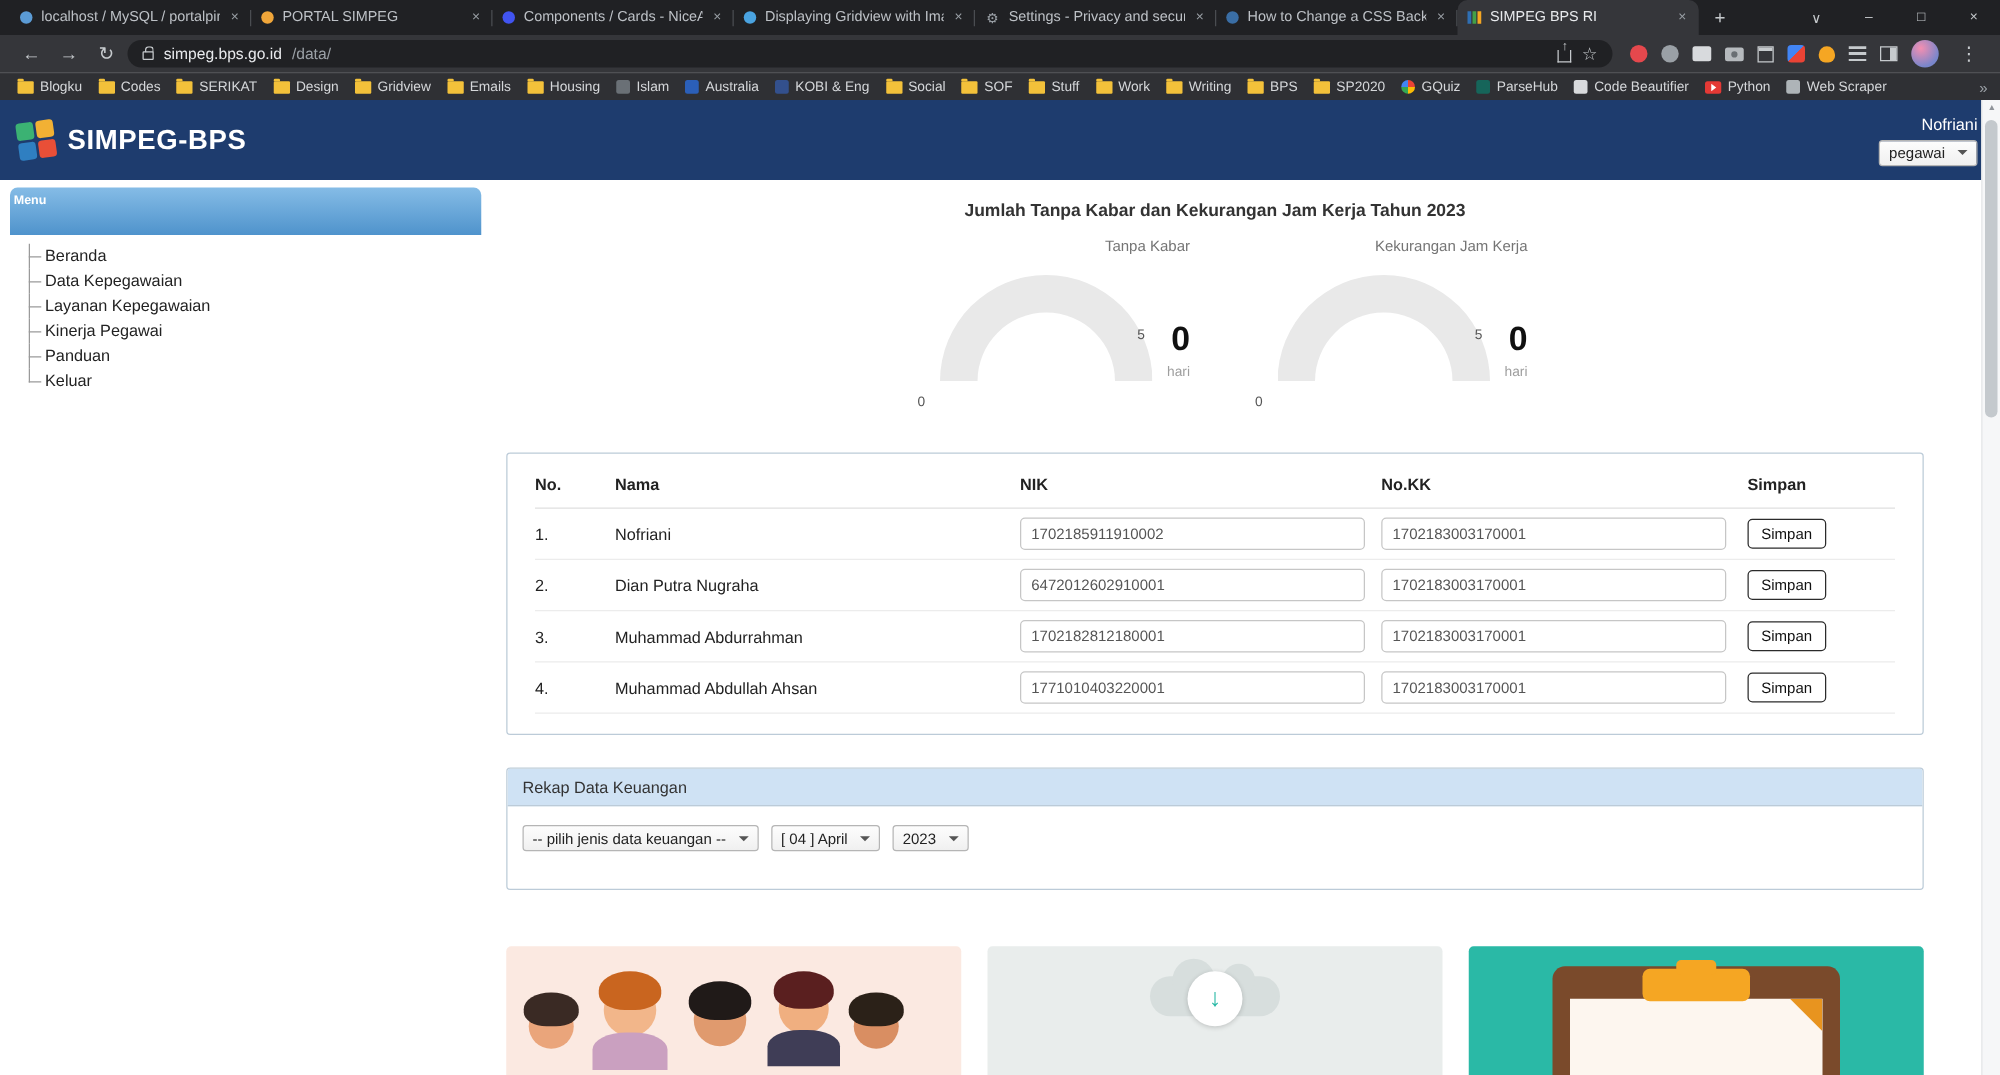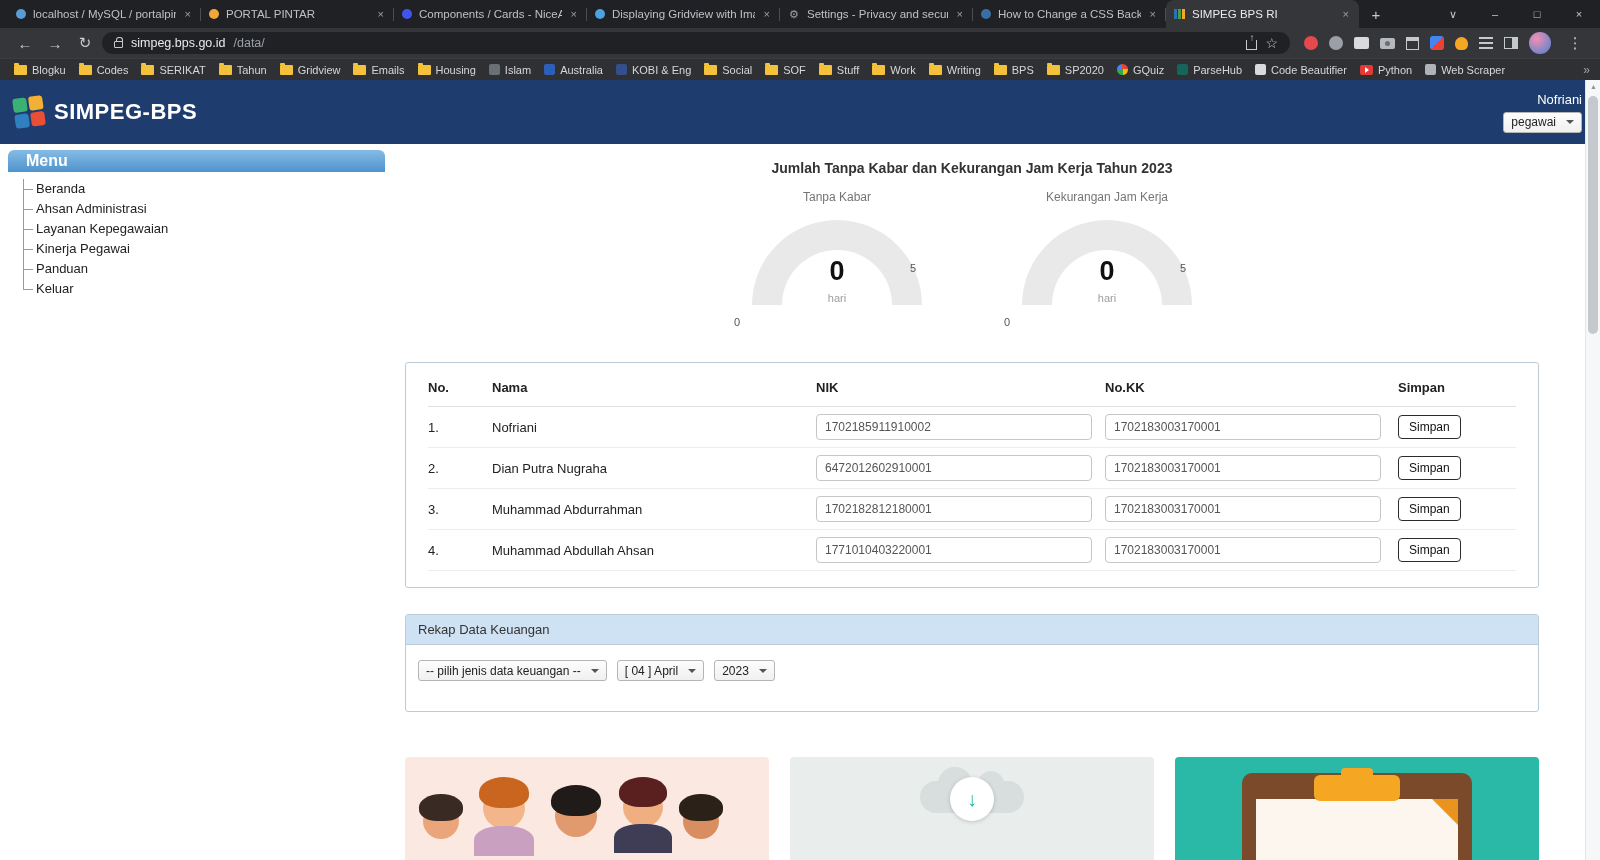--- a/index.html
+++ b/index.html
@@ -78,34 +78,34 @@
   .user { display: flex; flex-direction: column; align-items: flex-end; gap: 5px; }
   .user-name { color: #fff; font-size: 13px; }
   .fselect { display: flex; align-items: center; gap: 10px; border: 1px solid #b5b5b5; border-radius: 3px; background: linear-gradient(#fdfdfd, #f0f0f0); height: 21px; padding: 0 7px; font-size: 12px; color: #222; }
   .caret { width: 0; height: 0; border-left: 4px solid transparent; border-right: 4px solid transparent; border-top: 4px solid #555; }
 
   
   .page { position: relative; height: 780px; background: #fff; overflow: hidden; }
   .content { display: flex; align-items: flex-start; }
 
   .sidebar { width: 377px; margin: 6px 0 0 8px; flex: 0 0 auto; }
-  .menuhead { height: 22px; background: linear-gradient(#85bce6, #4f93cc); border-radius: 6px 6px 0 0; color: #fff; font-weight: bold; font-size: 16px; line-height: 22px; padding-left: 18px; }
+  .menuhead { height: 38px; background: linear-gradient(#85bce6, #4f93cc); border-radius: 6px 6px 0 0; color: #fff; font-weight: bold; font-size: 10px; line-height: 22px; padding-left: 3px; }
   .menulist { list-style: none; padding: 7px 0 0 8px; }
   .mi { position: relative; padding: 3px 0 3px 20px; font-size: 13px; line-height: 14px; }
   .mi::before { content: ''; position: absolute; left: 7px; top: 0; bottom: 0; border-left: 1px solid #9a9a9a; }
   .mi.last::before { bottom: auto; height: 11px; }
   .mi::after { content: ''; position: absolute; left: 7px; top: 10px; width: 10px; border-top: 1px solid #9a9a9a; }
   .mi a { color: #222; text-decoration: none; }
 
   main { flex: 1; margin: 0 62px 0 20px; }
 
   
   .gtitle { margin-top: 16px; text-align: center; font-weight: bold; font-size: 14px; color: #333; }
   .gauges { display: flex; justify-content: center; gap: 40px; margin-top: 14px; }
-  .gauge { width: 230px; text-align: center; }
+  .gauge { width: 230px; text-align: right; }
   .glabel { font-size: 12px; color: #757575; }
   .gwrap { position: relative; width: 230px; height: 124px; margin: 8px auto 0; }
   .arc { position: absolute; left: 30px; top: 8px; width: 110px; height: 55px; border: 30px solid #e9e9e9; border-bottom: none; border-top-left-radius: 85px; border-top-right-radius: 85px; box-sizing: content-box; }
   .gval { position: absolute; left: 0; right: 0; top: 44px; font-size: 27px; font-weight: bold; color: #101010; }
   .gunit { position: absolute; left: 0; right: 0; top: 80px; font-size: 11px; color: #9e9e9e; }
   .gmin { position: absolute; left: 12px; top: 104px; font-size: 11px; color: #555; }
   .gmax { position: absolute; right: 36px; top: 50px; font-size: 11px; color: #555; }
 
   
   .panel { margin-top: 26px; border: 1px solid #bccbd8; border-radius: 3px; overflow: hidden; background: #fff; }
@@ -155,21 +155,21 @@
 
   <div class="tabbar">
     <div class="tabs" id="tabs">
         <div class="tab">
           <span class="fav fav-dot" style="background: rgb(91, 155, 213);"></span>
           <span class="tab-title">localhost / MySQL / portalpinta</span>
           <span class="tab-close">×</span>
         </div>
         <div class="tab">
           <span class="fav fav-dot" style="background: rgb(240, 166, 58);"></span>
-          <span class="tab-title">PORTAL PINTAR</span>
+          <span class="tab-title">PORTAL SIMPEG</span>
           <span class="tab-close">×</span>
         </div>
         <div class="tab">
           <span class="fav fav-dot" style="background: rgb(65, 84, 241);"></span>
           <span class="tab-title">Components / Cards - NiceAdm</span>
           <span class="tab-close">×</span>
         </div>
         <div class="tab">
           <span class="fav fav-dot" style="background: rgb(74, 163, 224);"></span>
           <span class="tab-title">Displaying Gridview with Image</span>
@@ -239,21 +239,21 @@
       <span class="bm">
         <i class="bm-folder"></i>
         <span class="bm-label">Codes</span>
       </span>
       <span class="bm">
         <i class="bm-folder"></i>
         <span class="bm-label">SERIKAT</span>
       </span>
       <span class="bm">
         <i class="bm-folder"></i>
-        <span class="bm-label">Tahun</span>
+        <span class="bm-label">Design</span>
       </span>
       <span class="bm">
         <i class="bm-folder"></i>
         <span class="bm-label">Gridview</span>
       </span>
       <span class="bm">
         <i class="bm-folder"></i>
         <span class="bm-label">Emails</span>
       </span>
       <span class="bm">
@@ -342,21 +342,21 @@
           <i class="caret"></i>
         </div>
       </div>
     </div>
 
     <div class="content">
       <aside class="sidebar">
         <div class="menuhead">Menu</div>
         <ul class="menulist" id="menu-list">
             <li class="mi"><a>Beranda</a></li>
-            <li class="mi"><a>Ahsan Administrasi</a></li>
+            <li class="mi"><a>Data Kepegawaian</a></li>
             <li class="mi"><a>Layanan Kepegawaian</a></li>
             <li class="mi"><a>Kinerja Pegawai</a></li>
             <li class="mi"><a>Panduan</a></li>
             <li class="mi last"><a>Keluar</a></li>
           </ul>
       </aside>
 
       <main>
         <div class="gtitle">Jumlah Tanpa Kabar dan Kekurangan Jam Kerja Tahun 2023</div>
 

